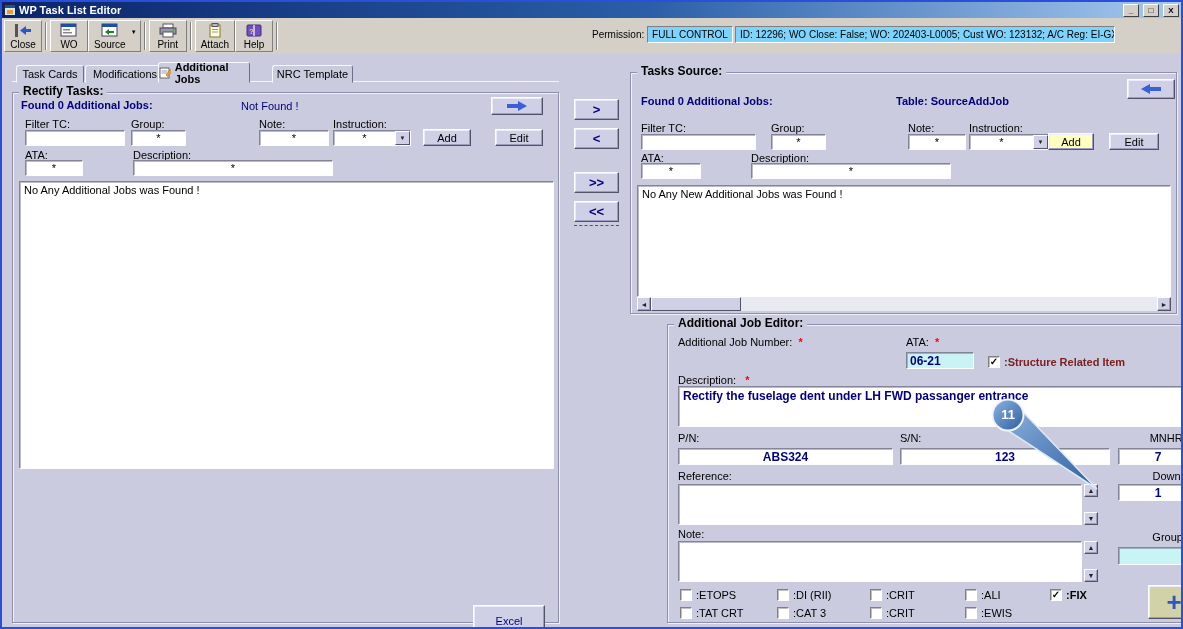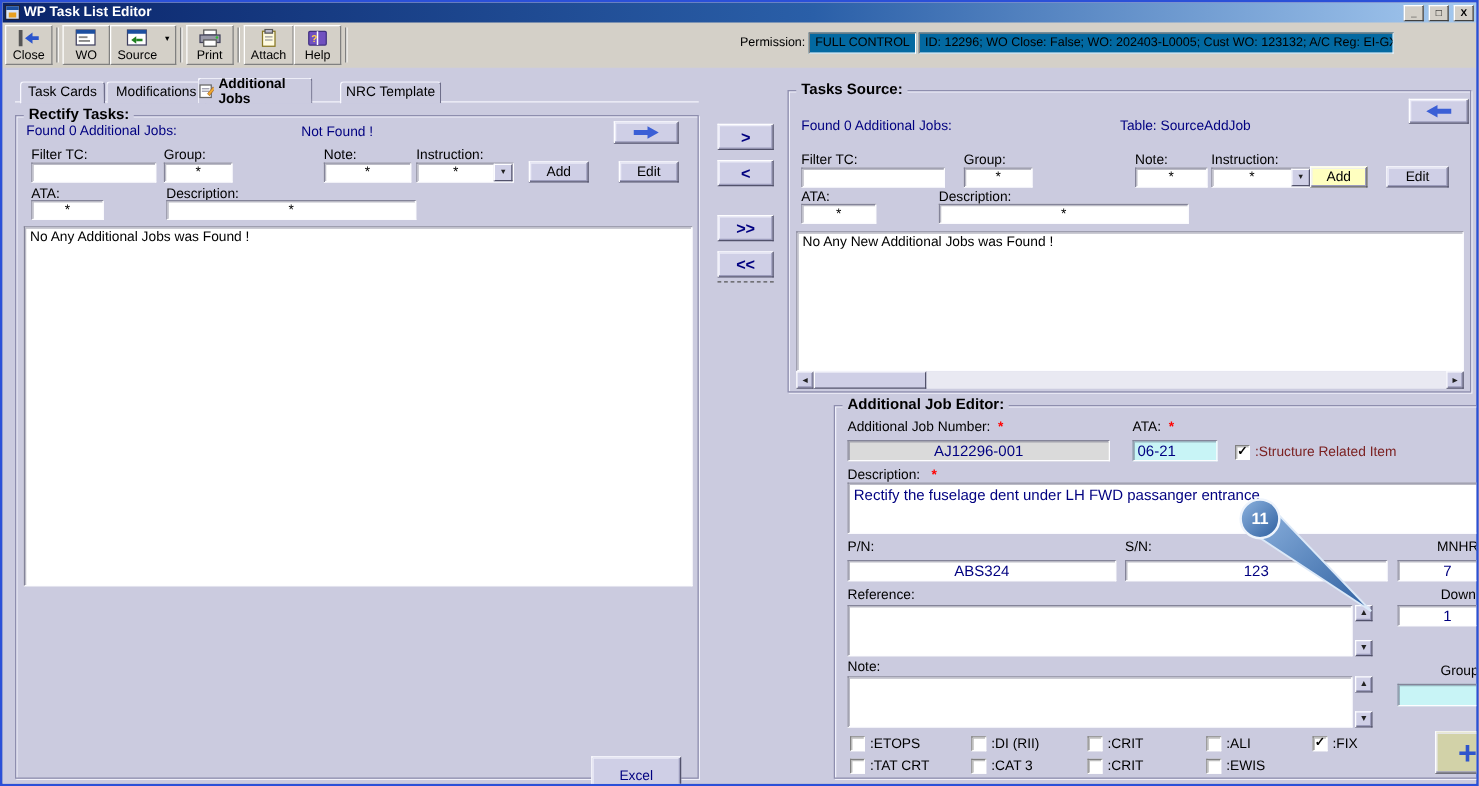--- a/index.html
+++ b/index.html
@@ -5,29 +5,29 @@
   *{box-sizing:border-box;margin:0;padding:0}
   body{margin:0;background:#808080;font-family:"Liberation Sans",sans-serif}
   .abs{position:absolute}
   #win{position:relative;width:1183px;height:629px;background:#d4d0c8;border:2px solid #2b50d8;overflow:hidden;font-size:11px;color:#000}
   .titlebar{position:absolute;left:0;top:0;right:0;height:16px;background:linear-gradient(90deg,#0a246a 0%,#2a5fa8 55%,#a6caf0 100%);display:flex;align-items:center;gap:3px;padding:0 2px;z-index:5}
   .title-text{color:#fff;font-weight:bold;font-size:11px;flex:1;white-space:nowrap}
   .winbtn{width:16px;height:13px;background:#d4d0c8;border:1px solid;border-color:#fff #404040 #404040 #fff;font-size:8px;font-weight:bold;display:flex;align-items:center;justify-content:center;color:#000;margin-left:1px}
   .toolbar{position:absolute;left:0;top:16px;right:0;height:36px;background:#d4d0c8;display:flex;align-items:center;padding:1px 2px;z-index:4}
   .tbtn{height:32px;min-width:38px;display:flex;flex-direction:column;align-items:center;justify-content:center;border:1px solid;border-color:#fff #808080 #808080 #fff;background:#d4d0c8;padding:1px 5px;font-size:10px;gap:1px;position:relative}
   .tsep{width:2px;height:28px;border-left:1px solid #808080;border-right:1px solid #fff;margin:0 3px}
-  .permbox{position:absolute;height:17px;background:#0369a1;border:1px solid;border-color:#808080 #fff #fff #808080;font-size:10px;display:flex;align-items:center;white-space:nowrap;overflow:hidden}
+  .permbox{position:absolute;height:17px;background:#7dd3fc;border:1px solid;border-color:#808080 #fff #fff #808080;font-size:10px;display:flex;align-items:center;white-space:nowrap;overflow:hidden}
   .client{position:absolute;left:0;right:0;top:52px;bottom:0;background:#cbcbdf}
   .tab{position:absolute;background:#cbcbdf;border:1px solid;border-color:#f8f8ff #6e6e8a #cbcbdf #f8f8ff;border-radius:3px 3px 0 0;display:flex;align-items:center;justify-content:center;font-size:11px;gap:4px;z-index:2}
   .tab.active{font-weight:bold;z-index:3}
   .grp{position:absolute;border:1px solid #8e8eae;box-shadow:inset 1px 1px 0 #f0f0fa,1px 1px 0 #f0f0fa}
   .grp-title{position:absolute;top:-9px;left:6px;background:#cbcbdf;padding:0 4px;font-weight:bold;font-size:12px;white-space:nowrap}
   .navy{color:#000080}
   .maroon{color:#7b2121}
-  .bold{font-weight:normal}
+  .bold{font-weight:bold}
   .lbl{position:absolute;font-size:11px;white-space:nowrap}
   .cen{text-align:left}
   .sunk{background:#fff;border:1px solid;border-color:#848499 #fdfdff #fdfdff #848499;box-shadow:inset 1px 1px 0 rgba(60,60,90,.35)}
   .fld{position:absolute;font-size:11px;display:flex;align-items:center;justify-content:center;white-space:nowrap;overflow:hidden}
   .fld.lft{justify-content:flex-start;padding-left:3px}
   .btn{position:absolute;background:#cfcfe6;border:1px solid;border-color:#fdfdff #52526b #52526b #fdfdff;box-shadow:inset -1px -1px 0 #9c9cbc,inset 1px 1px 0 #ececf8;display:flex;align-items:center;justify-content:center;font-size:11px;cursor:default}
   .xferbtn{font-weight:bold;font-size:13px;color:#000080}
   .combo{position:absolute;background:#fff;border:1px solid;border-color:#848499 #fdfdff #fdfdff #848499;box-shadow:inset 1px 1px 0 rgba(60,60,90,.35);display:flex;align-items:center}
   .combo .cval{flex:1;text-align:center;font-size:11px}
   .combo .cbtn{width:15px;align-self:stretch;background:#cfcfe6;border:1px solid;border-color:#fdfdff #52526b #52526b #fdfdff;display:flex;align-items:center;justify-content:center;font-size:6px;color:#222}
@@ -222,21 +222,20 @@
       <div class="sbtn" style="right:0;top:0;height:14px">►</div>
     </div>
   </div>
 
   <div class="grp" style="left:665px;top:322px;width:547px;height:299px">
     <span class="grp-title">Additional Job Editor:</span>
 
     <span class="lbl cen" style="left:10px;top:11px;width:210px"><span>Additional Job Number:</span>&nbsp;&nbsp;<span class="star">*</span></span>
     <span class="lbl cen" style="left:238px;top:11px;width:68px"><span>ATA:</span>&nbsp;&nbsp;<span class="star">*</span></span>
 
-    <div class="fld sunk navy bold" style="left:10px;top:27px;width:210px;height:17px;background:#dadada;font-size:12px">AJ12296-001</div>
     <div class="fld sunk navy bold lft" style="left:238px;top:27px;width:68px;height:17px;background:#c8f4f6;font-size:12px">06-21</div>
 
     <div class="cbrow" style="left:320px;top:31px">
       <span class="cb checked"></span>
       <span class="maroon bold" style="font-size:11px">:Structure Related Item</span>
     </div>
 
     <span class="lbl" style="left:10px;top:49px"><span>Description:</span>&nbsp;&nbsp;&nbsp;<span class="star">*</span></span>
     <div class="sunk abs navy bold" style="left:10px;top:61px;width:510px;height:41px;font-size:12px;padding:2px 4px">Rectify the fuselage dent under LH FWD passanger entrance</div>
     <div class="sbtn" style="left:522px;top:61px">▲</div>

